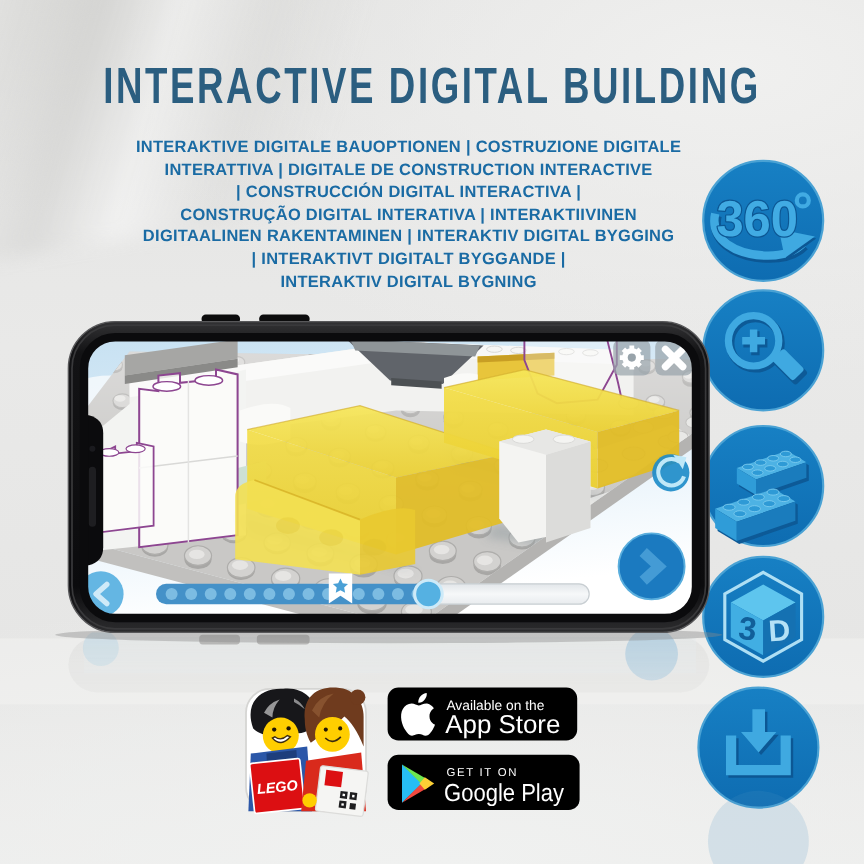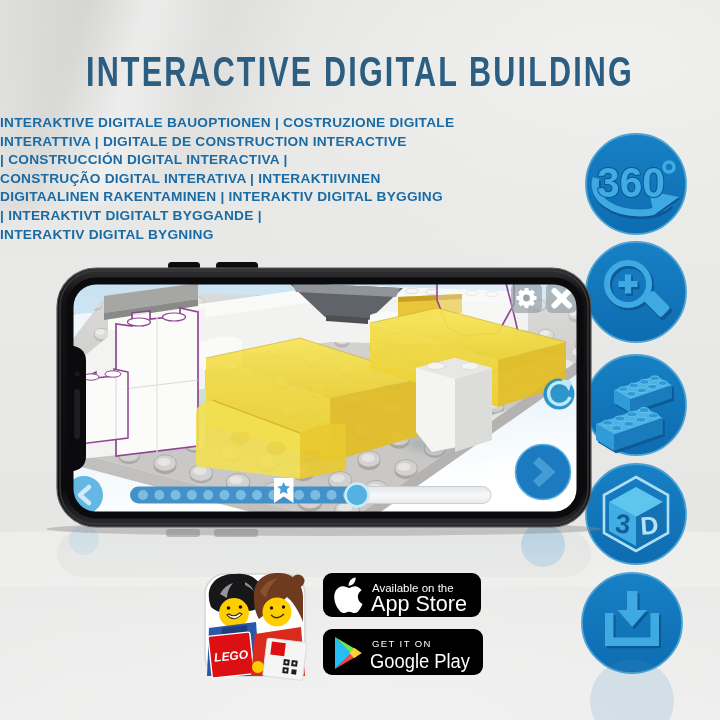--- a/index.html
+++ b/index.html
@@ -14,21 +14,21 @@
 <div class="abs" style="left:0;top:0;width:720px;height:720px;background:
  radial-gradient(120% 60% at 85% 8%, #f0f0ef 0%, rgba(240,240,239,0) 60%),
  radial-gradient(90% 45% at 8% 0%, #dcdcda 0%, rgba(220,220,218,0) 55%),
  radial-gradient(150% 45% at 50% 100%, #f0f1f0 0%, rgba(240,241,240,0) 70%),
  linear-gradient(180deg,#e3e3e2 0%,#e9e9e8 40%,#e6e6e5 75%,#ececeb 100%);"></div>
 
 <div class="abs" style="left:-80px;top:-60px;width:470px;height:250px;opacity:0.75;background:
  linear-gradient(115deg, rgba(255,255,255,0.8) 0%, rgba(255,255,255,0) 22%, rgba(200,200,198,0.5) 34%, rgba(255,255,255,0.55) 46%, rgba(205,205,203,0.3) 60%, rgba(255,255,255,0) 75%);
  filter:blur(7px);transform:rotate(-9deg);"></div>
 
-<div class="abs" style="left:0;top:114px;width:681px;color:#1a6ba4;font-weight:700;font-size:13.7px;line-height:18.6px;letter-spacing:0.25px;">
+<div class="abs" style="left:0;top:114px;width:681px;text-align:center;color:#1a6ba4;font-weight:700;font-size:13.7px;line-height:18.6px;letter-spacing:0.25px;">
 INTERAKTIVE DIGITALE BAUOPTIONEN | COSTRUZIONE DIGITALE<br>
 INTERATTIVA | DIGITALE DE CONSTRUCTION INTERACTIVE<br>
 | CONSTRUCCIÓN DIGITAL INTERACTIVA |<br>
 CONSTRUÇÃO DIGITAL INTERATIVA | INTERAKTIIVINEN<br>
 DIGITAALINEN RAKENTAMINEN | INTERAKTIV DIGITAL BYGGING<br>
 | INTERAKTIVT DIGITALT BYGGANDE |<br>
 INTERAKTIV DIGITAL BYGNING
 </div>
 
 <svg class="abs" style="left:0;top:0;" width="720" height="720" viewBox="0 0 720 720">

